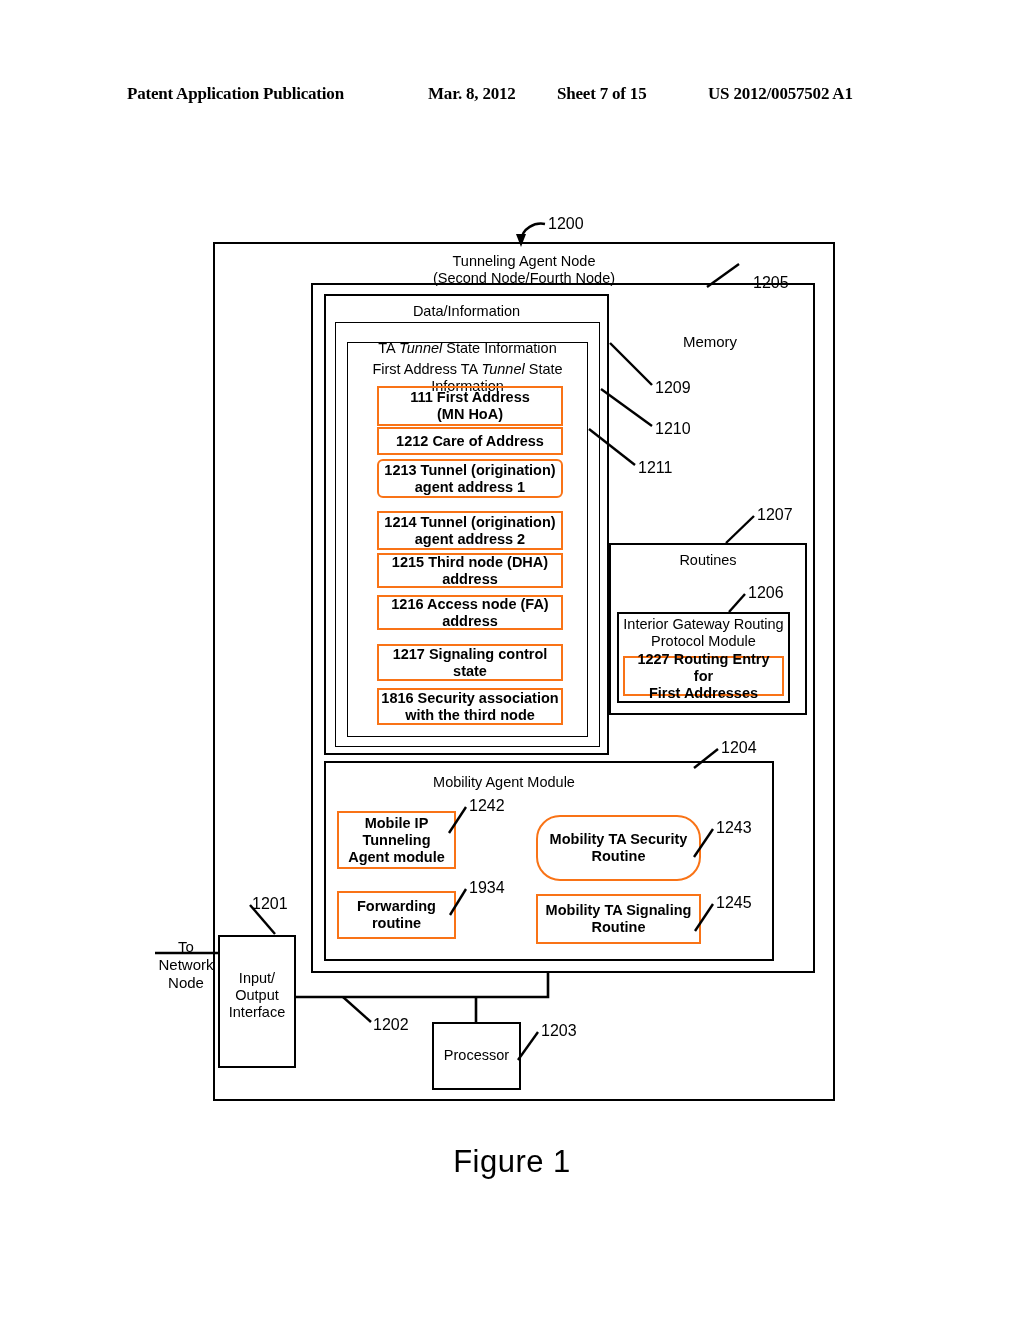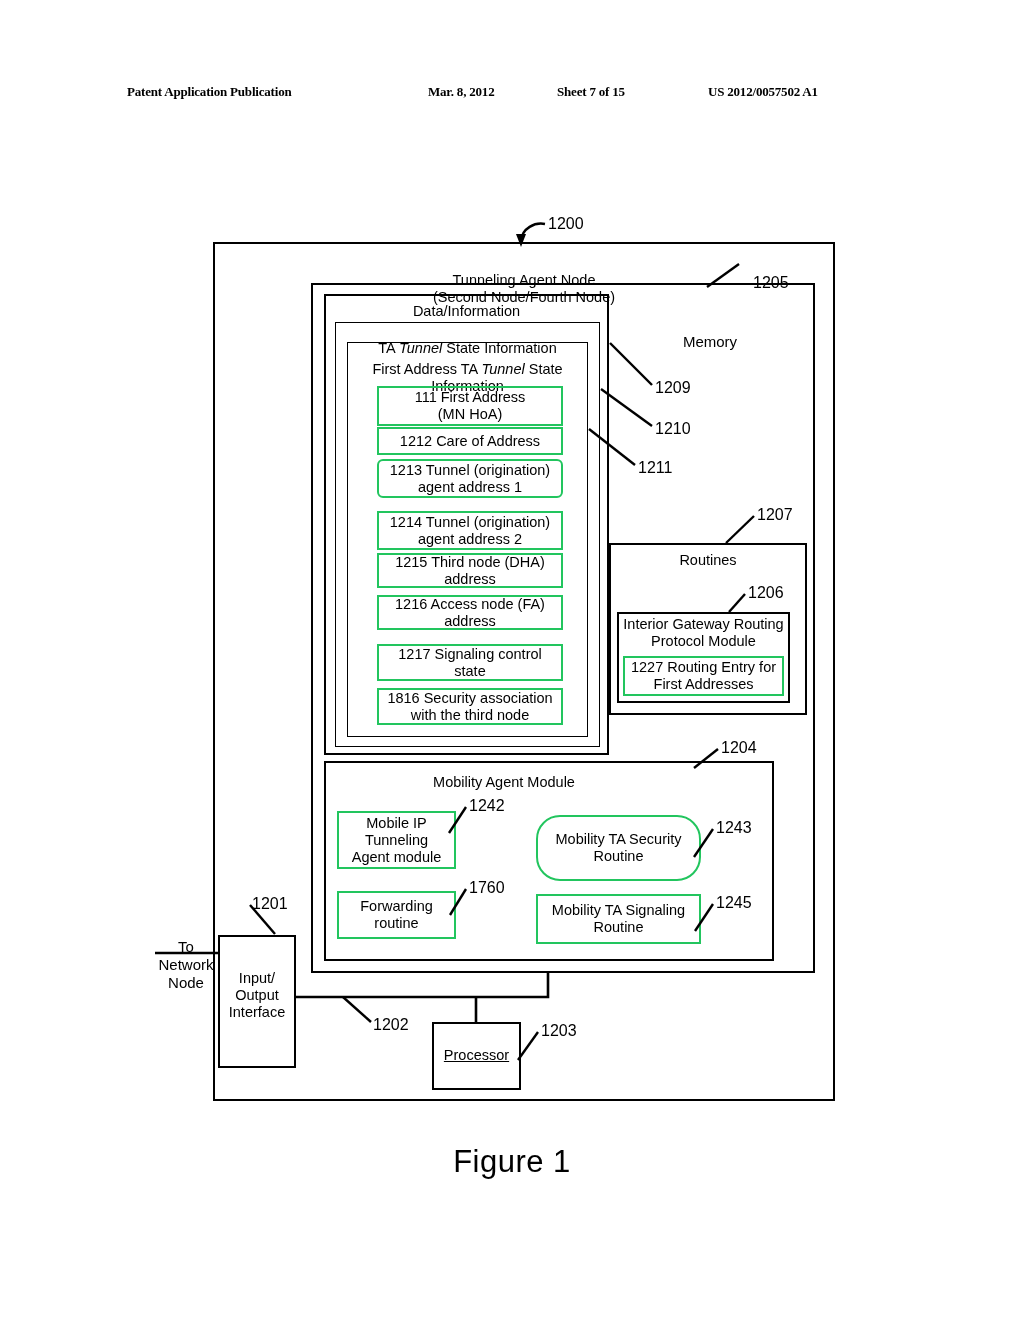--- a/index.html
+++ b/index.html
@@ -18,21 +18,21 @@
 
   
   #pub-header {
     position: absolute;
     left: 0;
     top: 84px;
     width: 1024px;
     height: 26px;
     font-family: "Liberation Serif", serif;
     font-weight: bold;
-    font-size: 13px;
+    font-size: 17px;
     letter-spacing: -0.2px;
     white-space: nowrap;
   }
   #pub-header .h-pub   { position: absolute; left: 127px; top: 0; }
   #pub-header .h-date  { position: absolute; left: 428px; top: 0; }
   #pub-header .h-sheet { position: absolute; left: 557px; top: 0; }
   #pub-header .h-num   { position: absolute; left: 708px; top: 0; }
 
   
   .box {
@@ -51,29 +51,30 @@
     text-align: center;
     font-size: 14.5px;
     line-height: 17px;
     white-space: pre-line;
   }
 
   
   .leaf {
     position: absolute;
     box-sizing: border-box;
-    border: 2px solid #22c55e;
+    border: 2px solid #f97316;
     display: flex;
     align-items: center;
     justify-content: center;
     text-align: center;
     font-size: 14.5px;
     line-height: 17px;
     white-space: pre-line;
     padding: 12px 2px;
+    font-weight: bold;
   }
 
   
   .ref {
     position: absolute;
     font-size: 16px;
     line-height: 18px;
     white-space: nowrap;
   }
 
@@ -111,21 +112,21 @@
 <body>
 
 <div id="pub-header">
   <span class="h-pub">Patent Application Publication</span>
   <span class="h-date">Mar. 8, 2012</span>
   <span class="h-sheet">Sheet 7 of 15</span>
   <span class="h-num">US 2012/0057502 A1</span>
 </div>
 
 <div class="box thick" style="left:213px; top:242px; width:622px; height:859px;"></div>
-<div class="box-title" style="left:213px; top:253px; width:622px;margin-top:19px;">Tunneling Agent Node
+<div class="box-title" style="left:213px; top:253px; width:622px;">Tunneling Agent Node
 (Second Node/Fourth Node)</div>
 <div class="ref" style="left:548px; top:215px;">1200</div>
 <div class="ref" style="left:753px; top:254px;margin-top:20px;">1205</div>
 
 <div class="box" style="left:311px; top:283px; width:504px; height:690px;"></div>
 <div class="txt" style="left:650px; top:333px; width:120px;">Memory</div>
 <div class="ref" style="left:757px; top:506px;">1207</div>
 
 <div class="box" style="left:324px; top:294px; width:285px; height:461px;"></div>
 <div class="box-title" style="left:324px; top:303px; width:285px;">Data/Information</div>
@@ -178,39 +179,39 @@
 Tunneling
 Agent module</div>
 <div class="ref" style="left:469px; top:797px;">1242</div>
 
 <div class="leaf" style="left:536px; top:815px; width:165px; height:66px;border-radius:24px;">Mobility TA Security
 Routine</div>
 <div class="ref" style="left:716px; top:819px;">1243</div>
 
 <div class="leaf" style="left:337px; top:891px; width:119px; height:48px;">Forwarding
 routine</div>
-<div class="ref" style="left:469px; top:879px;">1760</div>
+<div class="ref" style="left:469px; top:879px;">1934</div>
 
 <div class="leaf" style="left:536px; top:894px; width:165px; height:50px;">Mobility TA Signaling
 Routine</div>
 <div class="ref" style="left:716px; top:894px;">1245</div>
 
 <div class="box" style="left:218px; top:935px; width:78px; height:133px;"></div>
 <div class="box-title" style="left:218px; top:970px; width:78px;">Input/
 Output
 Interface</div>
 <div class="ref" style="left:252px; top:895px;">1201</div>
 <div class="txt" style="left:153px; top:938px; width:66px;">To
 Network
 Node</div>
 
 <div class="ref" style="left:373px; top:1016px;">1202</div>
 
 <div class="box" style="left:432px; top:1022px; width:89px; height:68px;"></div>
-<div class="box-title" style="left:432px; top:1047px; width:89px;text-decoration:underline;">Processor</div>
+<div class="box-title" style="left:432px; top:1047px; width:89px;">Processor</div>
 <div class="ref" style="left:541px; top:1022px;">1203</div>
 
 <svg id="overlay" viewBox="0 0 1024 1320" xmlns="http://www.w3.org/2000/svg">
 
   <path d="M 545 224 C 535 222 522 228 521 241" fill="none" stroke="#000" stroke-width="2.4"></path>
   <polygon points="521,247 516,234 526,234" fill="#000"></polygon>
 
   <line x1="739" y1="264" x2="707" y2="287" stroke="#000" stroke-width="2.4"></line>
 
   <line x1="610" y1="343" x2="652" y2="385" stroke="#000" stroke-width="2.4"></line>

